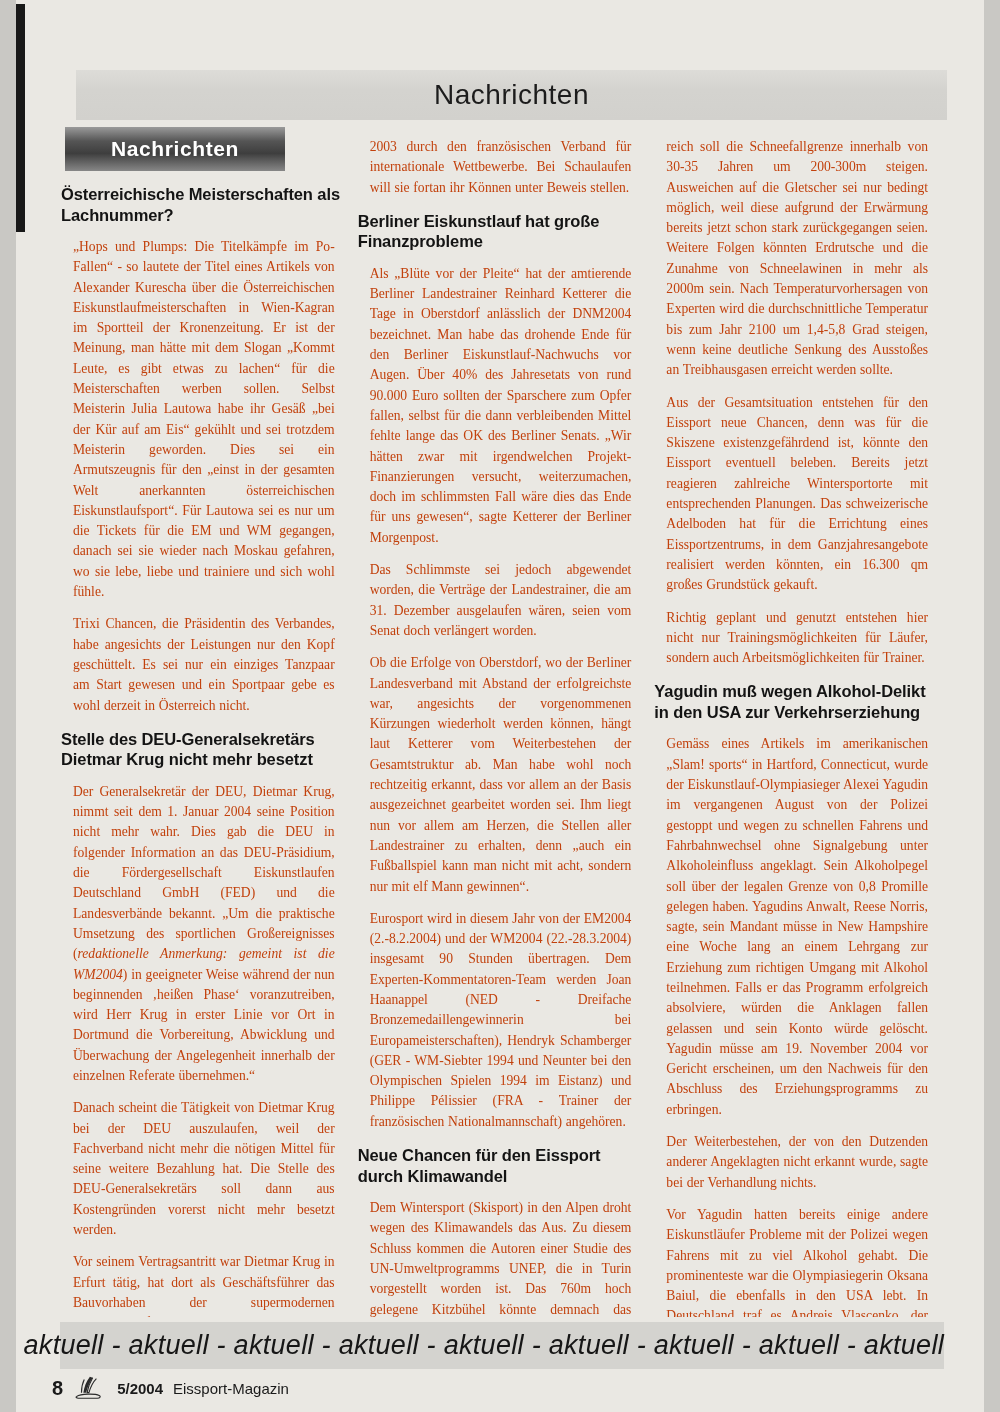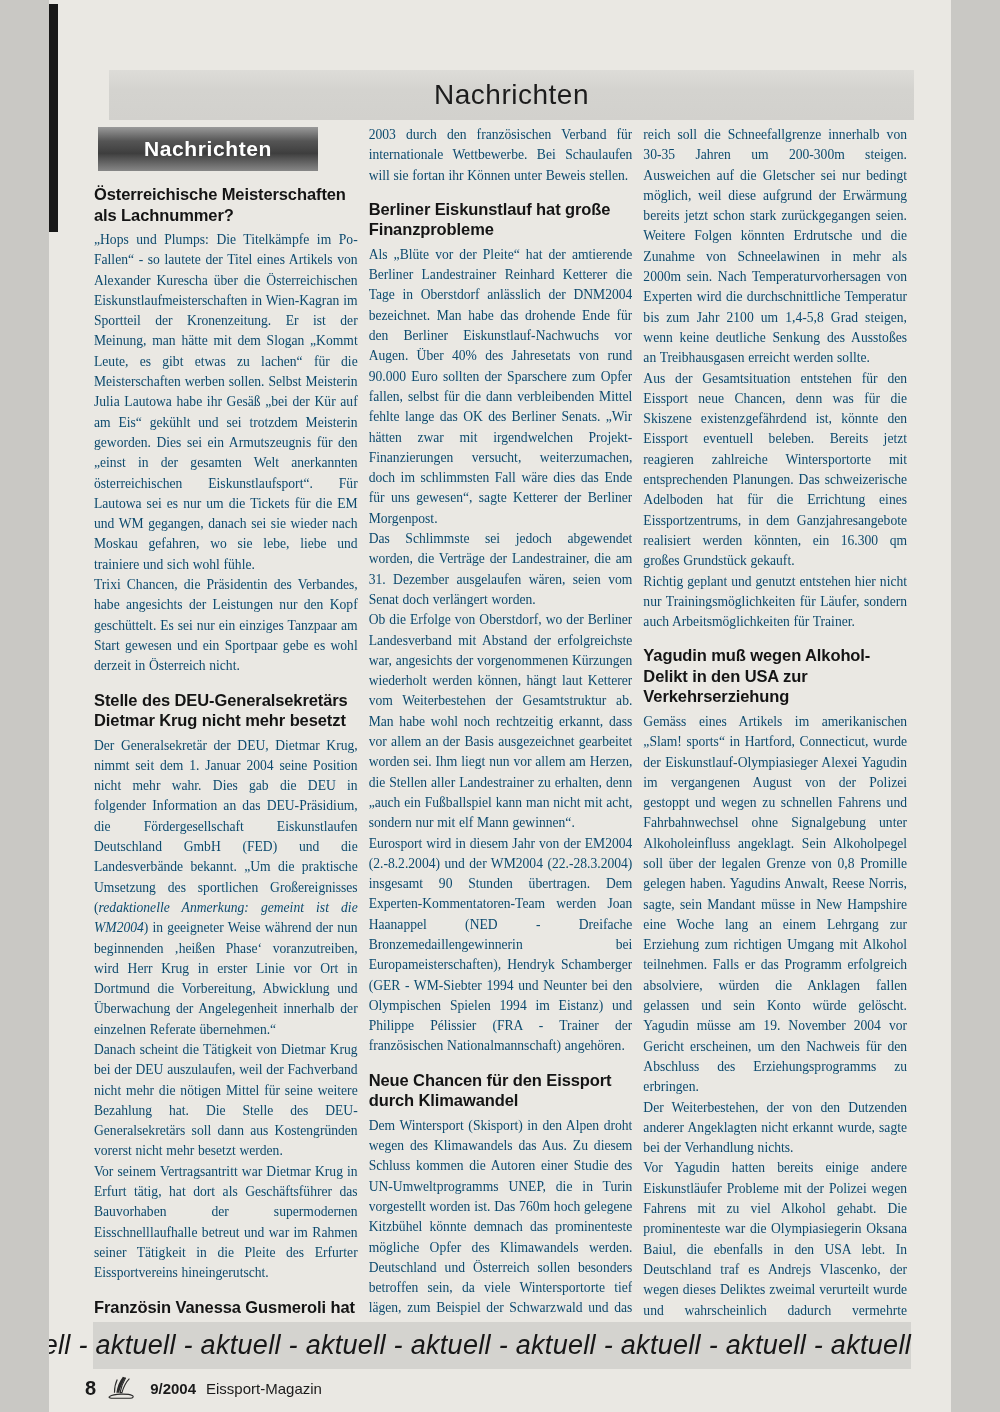--- a/index.html
+++ b/index.html
@@ -1,20 +1,20 @@
 <!DOCTYPE html>
 <html lang="de"><head>
 <meta charset="utf-8">
 <style>
   html,body{margin:0;padding:0;}
   body{background:#c9c8c4;}
   .page{
-    position:relative; width:884px; height:1412px; margin:0 auto;
+    position:relative; width:968px; height:1412px; margin:0 auto;
     background:#eae8e3; overflow:hidden;
-    font-family:"Liberation Serif", serif; color:#1f1f1f;padding-left:18px;
+    font-family:"Liberation Serif", serif; color:#1f1f1f;
   }
   .corner-mark{position:absolute; left:0; top:4px; width:9px; height:228px; background:#181818;}
   .masthead{
     position:absolute; left:60px; right:37px; top:70px; height:50px;
     background:linear-gradient(180deg,#dddcd8 0%, #d4d3cf 40%, #d2d1cd 100%);
     display:flex; align-items:center; justify-content:center;
   }
   .masthead span{
     font-family:"Liberation Sans", sans-serif; font-size:28px; color:#1c1c1c; letter-spacing:0.5px;
   }
@@ -30,21 +30,21 @@
   }
   .section-box span{
     font-family:"Liberation Sans", sans-serif; font-weight:bold; font-size:21px;
     color:#ffffff; letter-spacing:0.6px;
   }
   .col h3{
     font-family:"Liberation Sans", sans-serif; font-size:16.5px; line-height:20.5px;
     font-weight:bold; color:#141414; margin:13px 0 5px 0; letter-spacing:-0.1px;
   }
   .col p{
-    font-size:13.6px; line-height:20.3px; text-align:justify; margin:0; color:#0c4a6e;
+    font-size:13.6px; line-height:20.3px; text-align:justify; margin:12px; color:#c2410c;
     word-spacing:0.3px;
   }
   .col p b{font-weight:normal;}
   .col p i{font-style:italic;}
   .ticker{
     position:absolute; left:44px; right:40px; top:1322px; height:47px;
     background:#d4d3cf; display:flex; align-items:center; justify-content:flex-end;
   }
   .ticker span{
     font-family:"Liberation Sans", sans-serif; font-style:italic; font-size:27px;
@@ -116,17 +116,17 @@
   <div class="footer">
     <span class="pnum">8</span>
     <span class="logo">
       <svg width="30" height="28" viewBox="0 0 32 30" fill="none" xmlns="http://www.w3.org/2000/svg">
         <path d="M18 3 C14 8, 12 14, 11 20 L14 20 C16 13, 18 8, 21 4 Z" fill="#2a2a2a"></path>
         <path d="M21 4 C18 9, 16 14, 15 20 L17 20 C19 13, 22 8, 25 5" stroke="#2a2a2a" stroke-width="1.2" fill="none"></path>
         <path d="M12 6 C10 10, 9 15, 9 20" stroke="#2a2a2a" stroke-width="1.2" fill="none"></path>
         <path d="M4 24 C8 21, 24 21, 28 23 C30 24, 29 26, 26 26 L8 26 C4 26, 2 25, 4 24 Z" stroke="#2a2a2a" stroke-width="1.2" fill="none"></path>
       </svg>
     </span>
-    <span class="issue">9/2004</span>
+    <span class="issue">5/2004</span>
     <span class="mag">Eissport-Magazin</span>
   </div>
 
 </div>
 
 </body></html>

